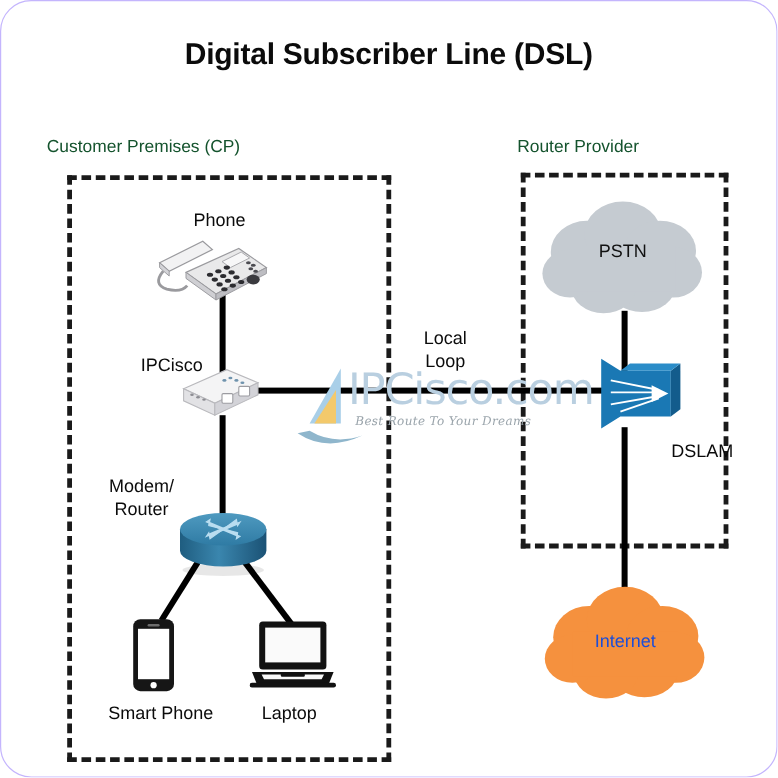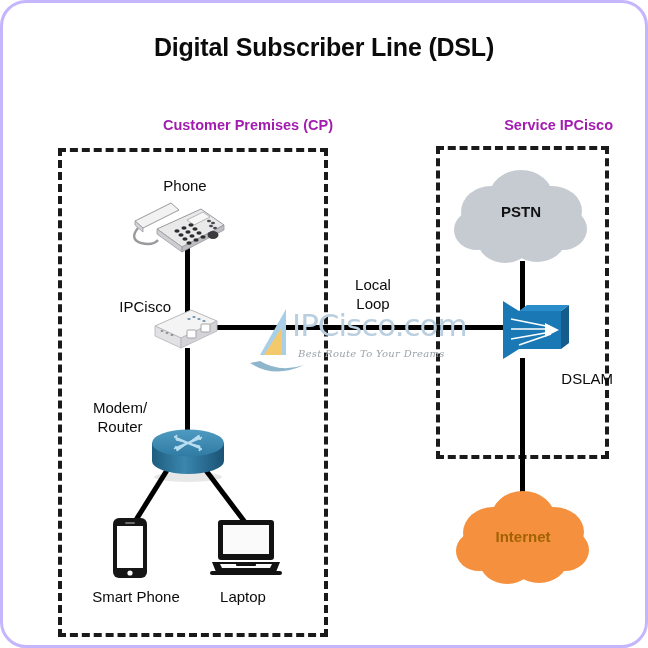--- a/index.html
+++ b/index.html
@@ -6,40 +6,40 @@
   html, body {
     width: 648px; height: 648px;
     background: #ffffff;
     font-family: "Liberation Sans", sans-serif;
     overflow: hidden;
   }
   #canvas {
     position: relative;
     width: 648px; height: 648px;
     background: #ffffff;
-    border: 3px solid #c4b5fd;
+    border: 1px solid #c4b5fd;
     border-radius: 26px;
   }
 
   
   .diagram-title {
     position: absolute;
     left: 0; right: 0; top: 30px;
     text-align: center;
     font-size: 25px;
     font-weight: bold;
     color: #0b0b0b;
     letter-spacing: -0.2px;
   }
   .zone-title {
     position: absolute;
     font-size: 14.5px;
-    font-weight: bold;
-    color: #a21caf;
-    text-align: right;
+    font-weight: normal;
+    color: #14532d;
+    text-align: left;
     white-space: nowrap;
   }
   #cp-title  { left: 38px;  top: 114px; width: 292px; }
   #sp-title  { left: 430px; top: 114px; width: 180px; }
 
   .node-label {
     position: absolute;
     font-size: 15px;
     font-weight: normal;
     color: #0b0b0b;
@@ -66,36 +66,36 @@
   .link-h { height: 5px; }
   .link-diag { transform-origin: 0 0; height: 5px; }
 
   
   .cloud { position: absolute; }
   .cloud-label {
     position: absolute;
     width: 100%;
     text-align: center;
     font-size: 15px;
-    font-weight: bold;
+    font-weight: normal;
     color: #111111;
     pointer-events: none;
   }
 
   
   #watermark {
     position: absolute;
     left: 243px; top: 300px;
     width: 230px; height: 80px;
     pointer-events: none;
   }
   .wm-text {
     position: absolute;
     left: 46px; top: 4px;
-    font-size: 31px;
+    font-size: 36px;
     color: #b9cfe0;
     letter-spacing: -1px;
     font-family: "DejaVu Sans", sans-serif;
   }
   .wm-tag {
     position: absolute;
     left: 52px; top: 45px;
     font-size: 10px;
     color: #9aa4ab;
     font-style: italic;
@@ -106,21 +106,21 @@
   .device { position: absolute; }
 </style>
 </head>
 <body>
 
 <div id="canvas">
 
   <div class="diagram-title">Digital Subscriber Line (DSL)</div>
 
   <div id="cp-title" class="zone-title">Customer Premises (CP)</div>
-  <div id="sp-title" class="zone-title">Service IPCisco</div>
+  <div id="sp-title" class="zone-title">Router Provider</div>
 
   <div id="cp-box" class="zone-box"></div>
   <div id="sp-box" class="zone-box"></div>
 
   <div class="link link-v" style="left:182px; top:243px; height:68px;"></div>
 
   <div class="link link-v" style="left:182px; top:345px; height:85px;"></div>
 
   <div class="link link-h" style="left:203px; top:322px; width:308px;"></div>
 
@@ -303,16 +303,16 @@
         <ellipse cx="40" cy="45" rx="30" ry="26"></ellipse>
         <ellipse cx="70" cy="30" rx="32" ry="27"></ellipse>
         <ellipse cx="101" cy="44" rx="30" ry="25"></ellipse>
         <ellipse cx="112" cy="62" rx="24" ry="21"></ellipse>
         <ellipse cx="86" cy="73" rx="28" ry="22"></ellipse>
         <ellipse cx="54" cy="74" rx="27" ry="22"></ellipse>
         <ellipse cx="26" cy="63" rx="23" ry="20"></ellipse>
         <rect x="26" y="40" width="88" height="38"></rect>
       </g>
     </svg>
-    <div class="cloud-label" style="top:40px; color:#a16207;">Internet</div>
+    <div class="cloud-label" style="top:40px; color:#1d4ed8;">Internet</div>
   </div>
 
 </div>
 
 </body></html>

